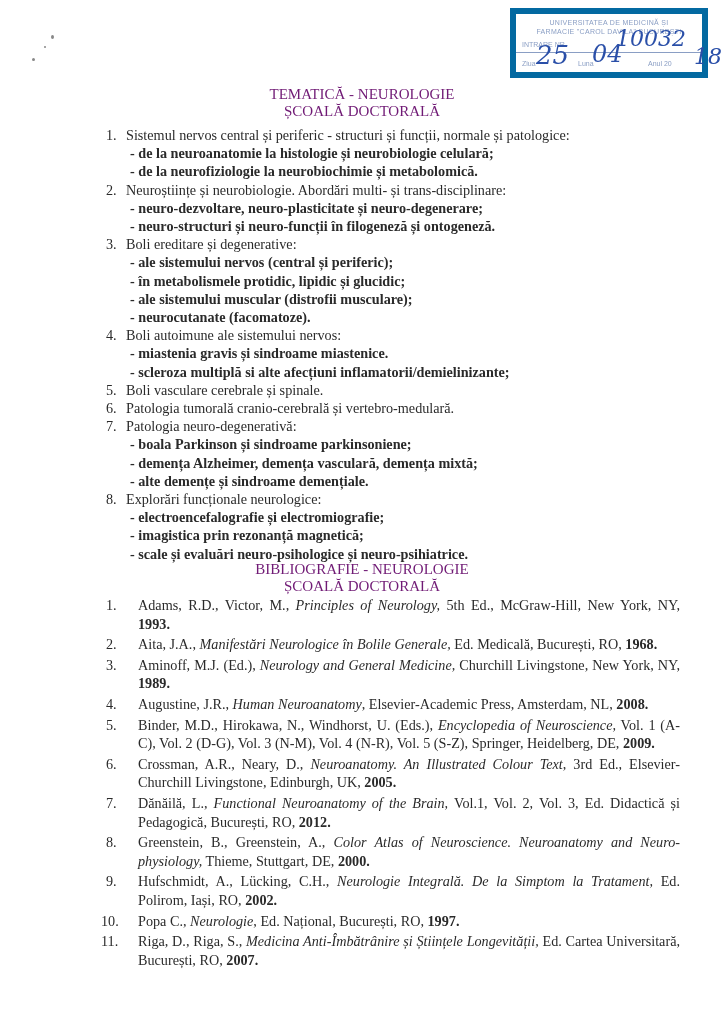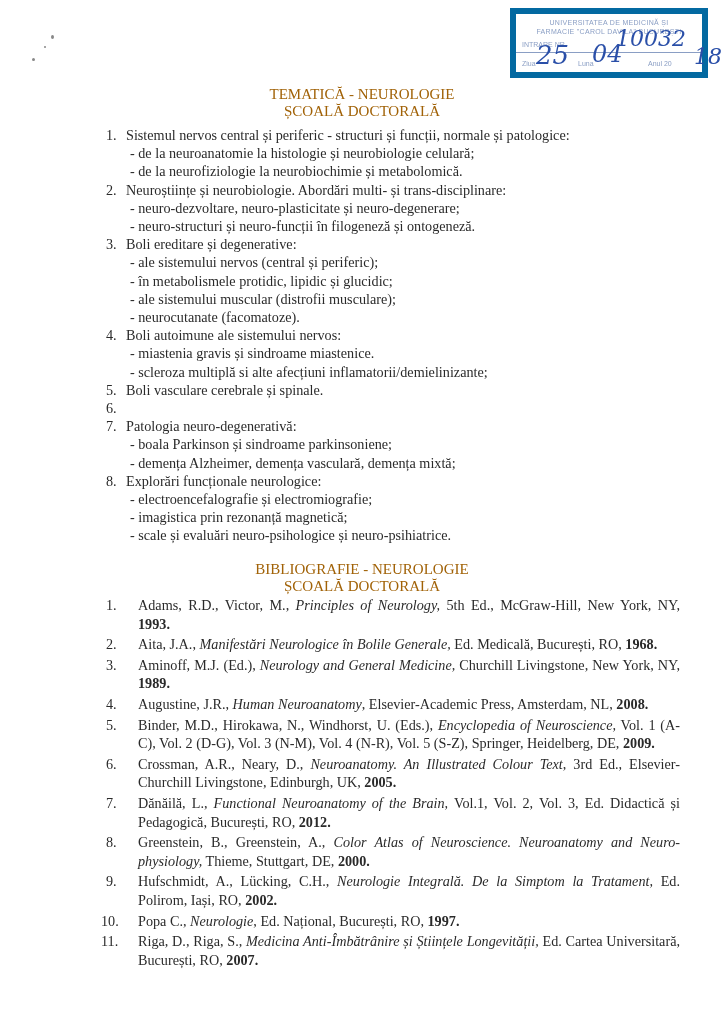--- a/index.html
+++ b/index.html
@@ -10,25 +10,25 @@
   .speck { position: absolute; background: #888; border-radius: 50%; }
   .stamp {
     position: absolute; left: 510px; top: 8px; width: 186px; height: 58px;
     border: 6px solid #0369a1; color: #8a9ec4; font-family: "Liberation Sans", sans-serif;
   }
   .stamp .line1, .stamp .line2 { font-size: 7px; text-align: center; letter-spacing: 0.3px; line-height: 9px; }
   .stamp .line1 { margin-top: 4px; }
   .stamp .row { position: absolute; font-size: 7px; }
   .stamp .hand { position: absolute; font-family: "DejaVu Serif", serif; font-style: italic; color: #2a4fa8; }
   .stamp .inner-box { position: absolute; left: 0; top: 38px; width: 186px; height: 0; border-top: 1px solid #8a9ec4; }
-  .header-block { position: absolute; left: 0; width: 724px; text-align: center; font-size: 15px; line-height: 17px; color: #a16207; }
+  .header-block { position: absolute; left: 0; width: 724px; text-align: center; font-size: 15px; line-height: 17px; color: #701a75; }
   .topics { position: absolute; left: 106px; top: 126px; width: 560px; font-size: 14.2px; line-height: 18.2px; }
   .topic { display: flex; }
   .topic .num { width: 20px; flex: none; }
-  .sub { padding-left: 24px; }
+  .sub { padding-left: 24px; font-weight: bold; }
   .biblio { position: absolute; left: 106px; top: 596px; width: 574px; font-size: 14.2px; line-height: 18.6px; }
   .ref { display: flex; margin-bottom: 2px; text-align: justify; }
   .ref .num { width: 32px; flex: none; padding-left: 0; }
   .ref .body { flex: 1; }
   .ref i { }
   .ref b { font-weight: bold; }
 </style>
 </head>
 <body>
 
@@ -81,27 +81,29 @@
       <span>Boli autoimune ale sistemului nervos:</span>
     </div>
     <div class="sub">- miastenia gravis și sindroame miastenice.</div>
     <div class="sub">- scleroza multiplă si alte afecțiuni inflamatorii/demielinizante;</div>
     <div class="topic">
       <span class="num">5.</span>
       <span>Boli vasculare cerebrale și spinale.</span>
     </div>
     <div class="topic">
       <span class="num">6.</span>
+      <span>Patologia tumorală cranio-cerebrală și vertebro-medulară.</span>
     </div>
     <div class="topic">
       <span class="num">7.</span>
       <span>Patologia neuro-degenerativă:</span>
     </div>
     <div class="sub">- boala Parkinson și sindroame parkinsoniene;</div>
     <div class="sub">- demența Alzheimer, demența vasculară, demența mixtă;</div>
+    <div class="sub">- alte demențe și sindroame demențiale.</div>
     <div class="topic">
       <span class="num">8.</span>
       <span>Explorări funcționale neurologice:</span>
     </div>
     <div class="sub">- electroencefalografie și electromiografie;</div>
     <div class="sub">- imagistica prin rezonanță magnetică;</div>
     <div class="sub">- scale și evaluări neuro-psihologice și neuro-psihiatrice.</div>
   </div>
 
 <div class="header-block" style="top:561px;">

